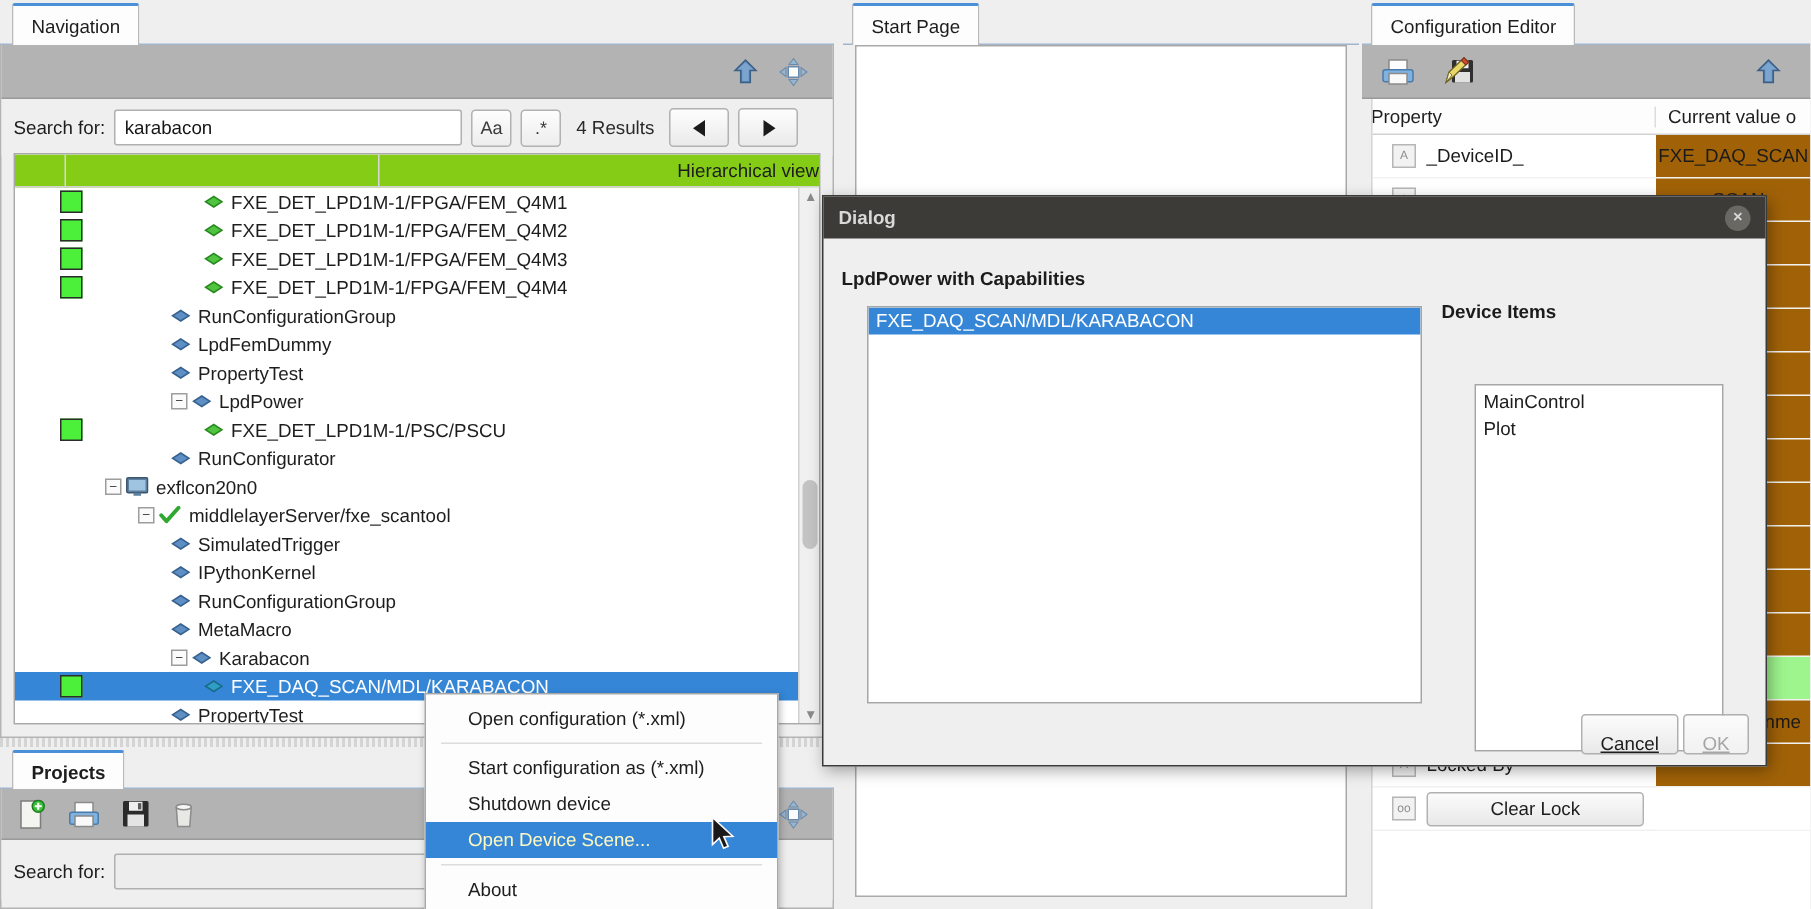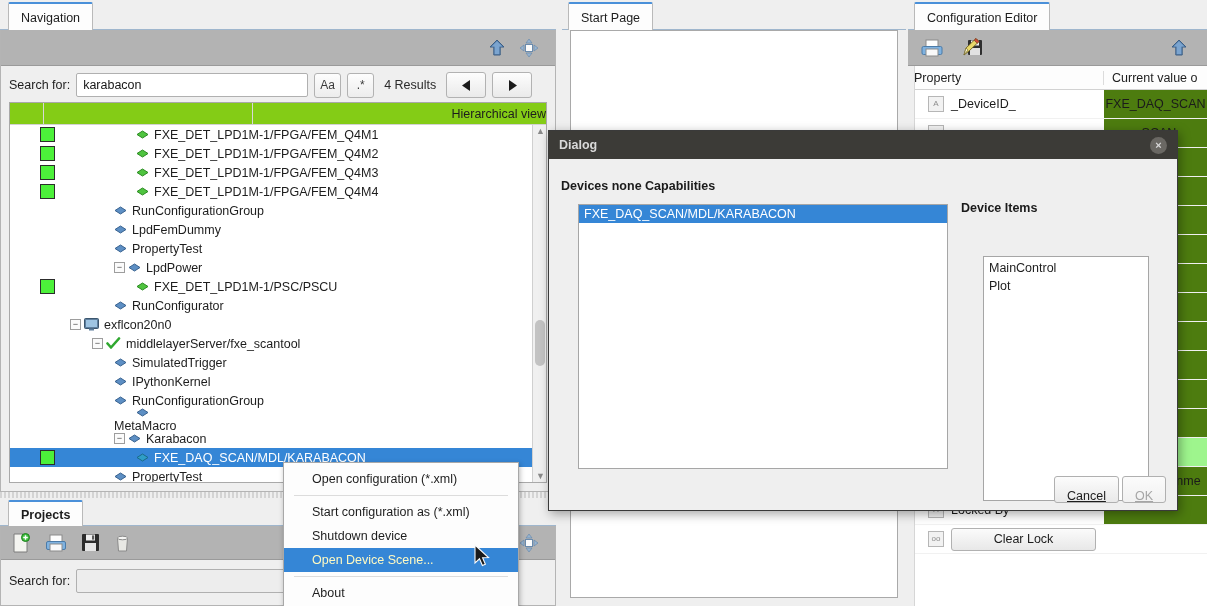--- a/index.html
+++ b/index.html
@@ -232,21 +232,21 @@
   }
   .cfghead .h1 { width: 196px; padding-left: 6px; border-right: 1px solid #dcdcdc; }
   .cfghead .h2 { padding-left: 8px; }
   .cfgrow { height: 29px; display: flex; align-items: center; border-bottom: 1px solid #f1f1f1; }
   .cfgrow .pname {
     width: 196px; display: flex; align-items: center; gap: 7px;
     padding-left: 20px; font-size: 12.5px; color: #1b1b1b; height: 100%;
   }
   .cfgrow .pval {
     flex: 1; height: 100%;
-    background: #4d7c0f;
+    background: #a16207;
     display: flex; align-items: center; justify-content: center;
     font-size: 12.5px; color: #1b1b1b;
     padding: 0 6px;
     white-space: nowrap; overflow: hidden;
   }
   .cfgrow .pval.on { background: #9ef58d; }
   .typebadge {
     width: 16px; height: 16px;
     border: 1px solid #b6b6b6; background: #f2f2f2;
     font-size: 8px; line-height: 14px; text-align: center; color: #8d8d8d;
@@ -452,21 +452,21 @@
             </div>
             <div class="trow">
               <span style="display:inline-flex;align-items:center;margin-left:104px;">
                 <span class="ico" style="margin-right:5px;"><svg width="13" height="13" viewBox="0 0 13 13">
                     <path d="M6.5 3 L12 6.5 L6.5 10 L1 6.5 Z" fill="#5d8fc4" stroke="#37618f" stroke-width="1"></path>
                   </svg></span>
                 <span class="lbl">RunConfigurationGroup</span>
               </span>
             </div>
             <div class="trow">
-              <span style="display:inline-flex;align-items:center;margin-left:104px;flex-direction:column;">
+              <span style="display:inline-flex;align-items:center;margin-left:104px;">
                 <span class="ico" style="margin-right:5px;"><svg width="13" height="13" viewBox="0 0 13 13">
                     <path d="M6.5 3 L12 6.5 L6.5 10 L1 6.5 Z" fill="#5d8fc4" stroke="#37618f" stroke-width="1"></path>
                   </svg></span>
                 <span class="lbl">MetaMacro</span>
               </span>
             </div>
             <div class="trow">
               <span style="display:inline-flex;align-items:center;margin-left:104px;">
                 <span class="exp">−</span>
                 <span class="ico" style="margin-right:5px;"><svg width="13" height="13" viewBox="0 0 13 13">
@@ -742,21 +742,21 @@
         <div class="ctxitem">About</div>
       </div>
   </div>
 
   <div class="dialog" style="left:548px;top:130px;width:630px;height:381px;">
     <div class="dlgtitle">
       <span class="ttl">Dialog</span>
       <span class="dlgclose">×</span>
     </div>
     <div class="dlgbody">
-      <div class="dlglabel" style="left:12px;top:20px;">Devices none Capabilities</div>
+      <div class="dlglabel" style="left:12px;top:20px;">LpdPower with Capabilities</div>
       <div class="dlglabel" style="left:412px;top:42px;">Device Items</div>
       <div class="listbox" style="left:29px;top:45px;width:370px;height:265px;">
         <div id="dev-list">
             <div class="lbitem sel">FXE_DAQ_SCAN/MDL/KARABACON</div>
           </div>
       </div>
       <div class="listbox" style="left:434px;top:65px;width:166px;height:245px;margin-top:32px;">
         <div id="item-list" style="padding-top:2px;">
             <div class="lbitem">MainControl</div>
             <div class="lbitem">Plot</div>

